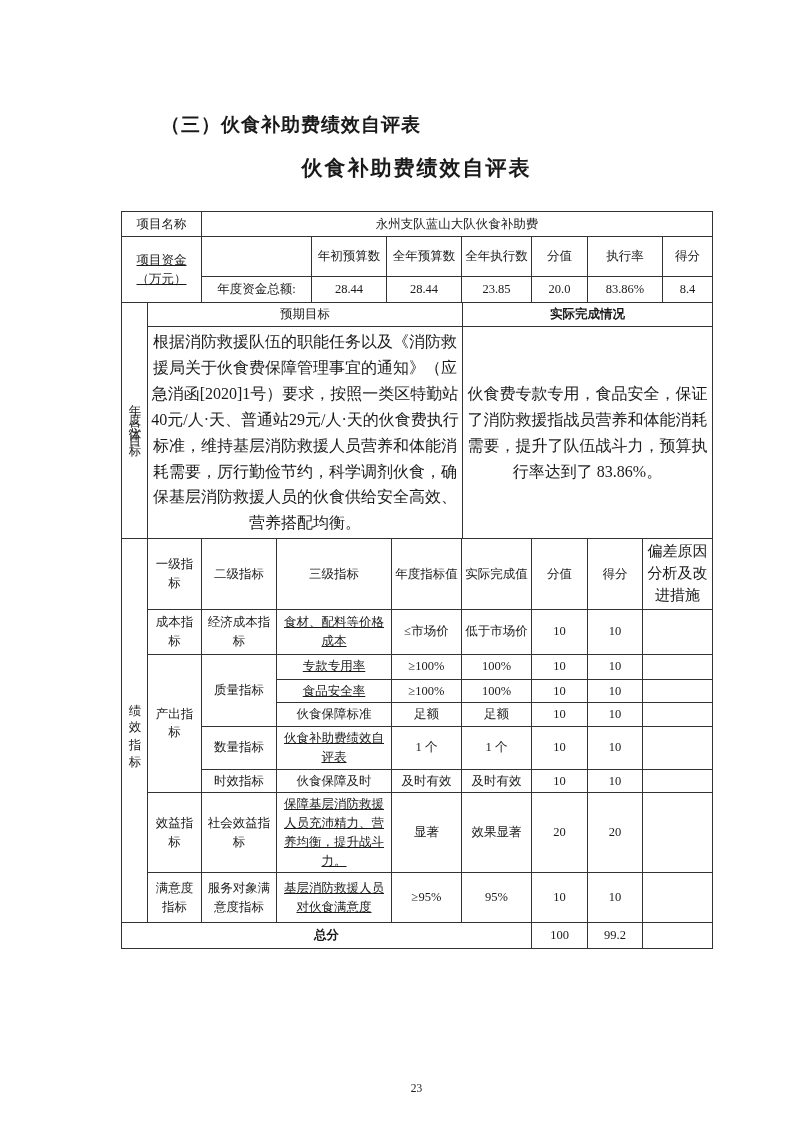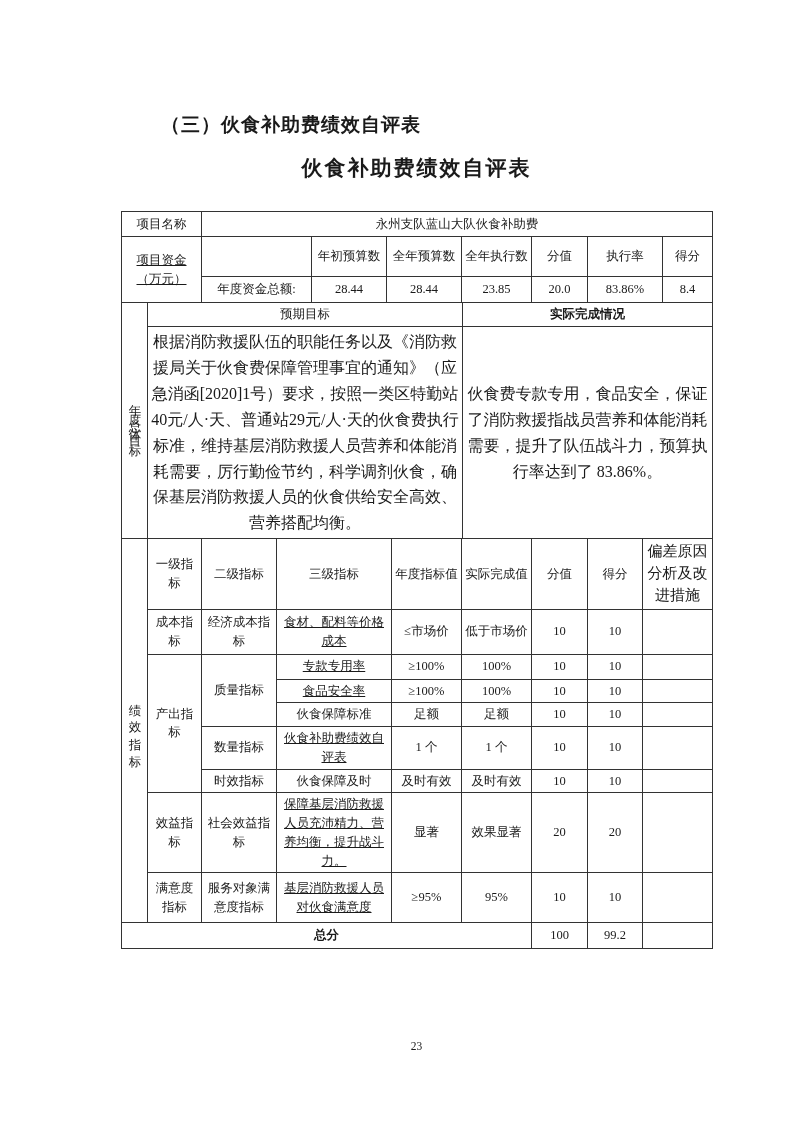--- a/index.html
+++ b/index.html
@@ -44,21 +44,21 @@
 
   .side { padding:0; }
   .v {
     display:inline-block;
     writing-mode:vertical-lr; text-orientation:upright;
   }
   .v-goal { letter-spacing:8px; }
   .v-perf { letter-spacing:17px; }
 
   .page-number {
-    position:absolute; top:1040px; left:121px; width:591px;
+    position:absolute; top:1082px; left:121px; width:591px;
     text-align:center; font-size:11.5px;
   }
 </style>
 </head>
 <body>
 
 <div class="page">
   <div class="content">
 
     <div class="section-heading">（三）伙食补助费绩效自评表</div>

